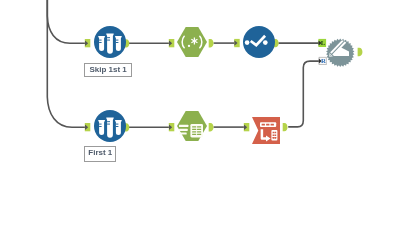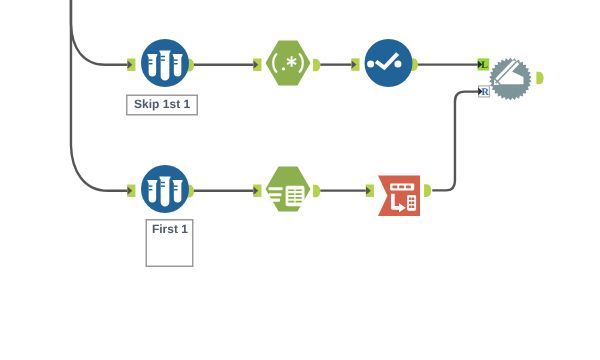--- a/index.html
+++ b/index.html
@@ -182,15 +182,15 @@
         <g>
           <rect x="319.05" y="57.25" width="7.2" height="7.4" fill="#fafafa" stroke="#a9a9a9" stroke-width="0.7"></rect>
           <path d="M318.80,58.40 L321.70,60.95 L318.80,63.50 Z" fill="#2b2b2b"></path>
           <text x="323.50" y="63.40" fill="#2f6fb8" font-size="6.8" font-family="&quot;Liberation Serif&quot;,serif" text-anchor="middle" font-weight="bold">R</text>
         </g>
       </g>
     </svg>
   <div id="nodes-layer"></div>
   <div id="labels-layer">
       <div class="nlabel" style="left: 84.4px; top: 62.8px; width: 47.4px; height: 14px;">Skip 1st 1</div>
-      <div class="nlabel" style="left: 84.3px; top: 146px; width: 32px; height: 32px; margin-left: 13px;">First 1</div>
+      <div class="nlabel" style="left: 84.3px; top: 146px; width: 32px; height: 16px;">First 1</div>
     </div>
 </div>
 
 </body></html>

